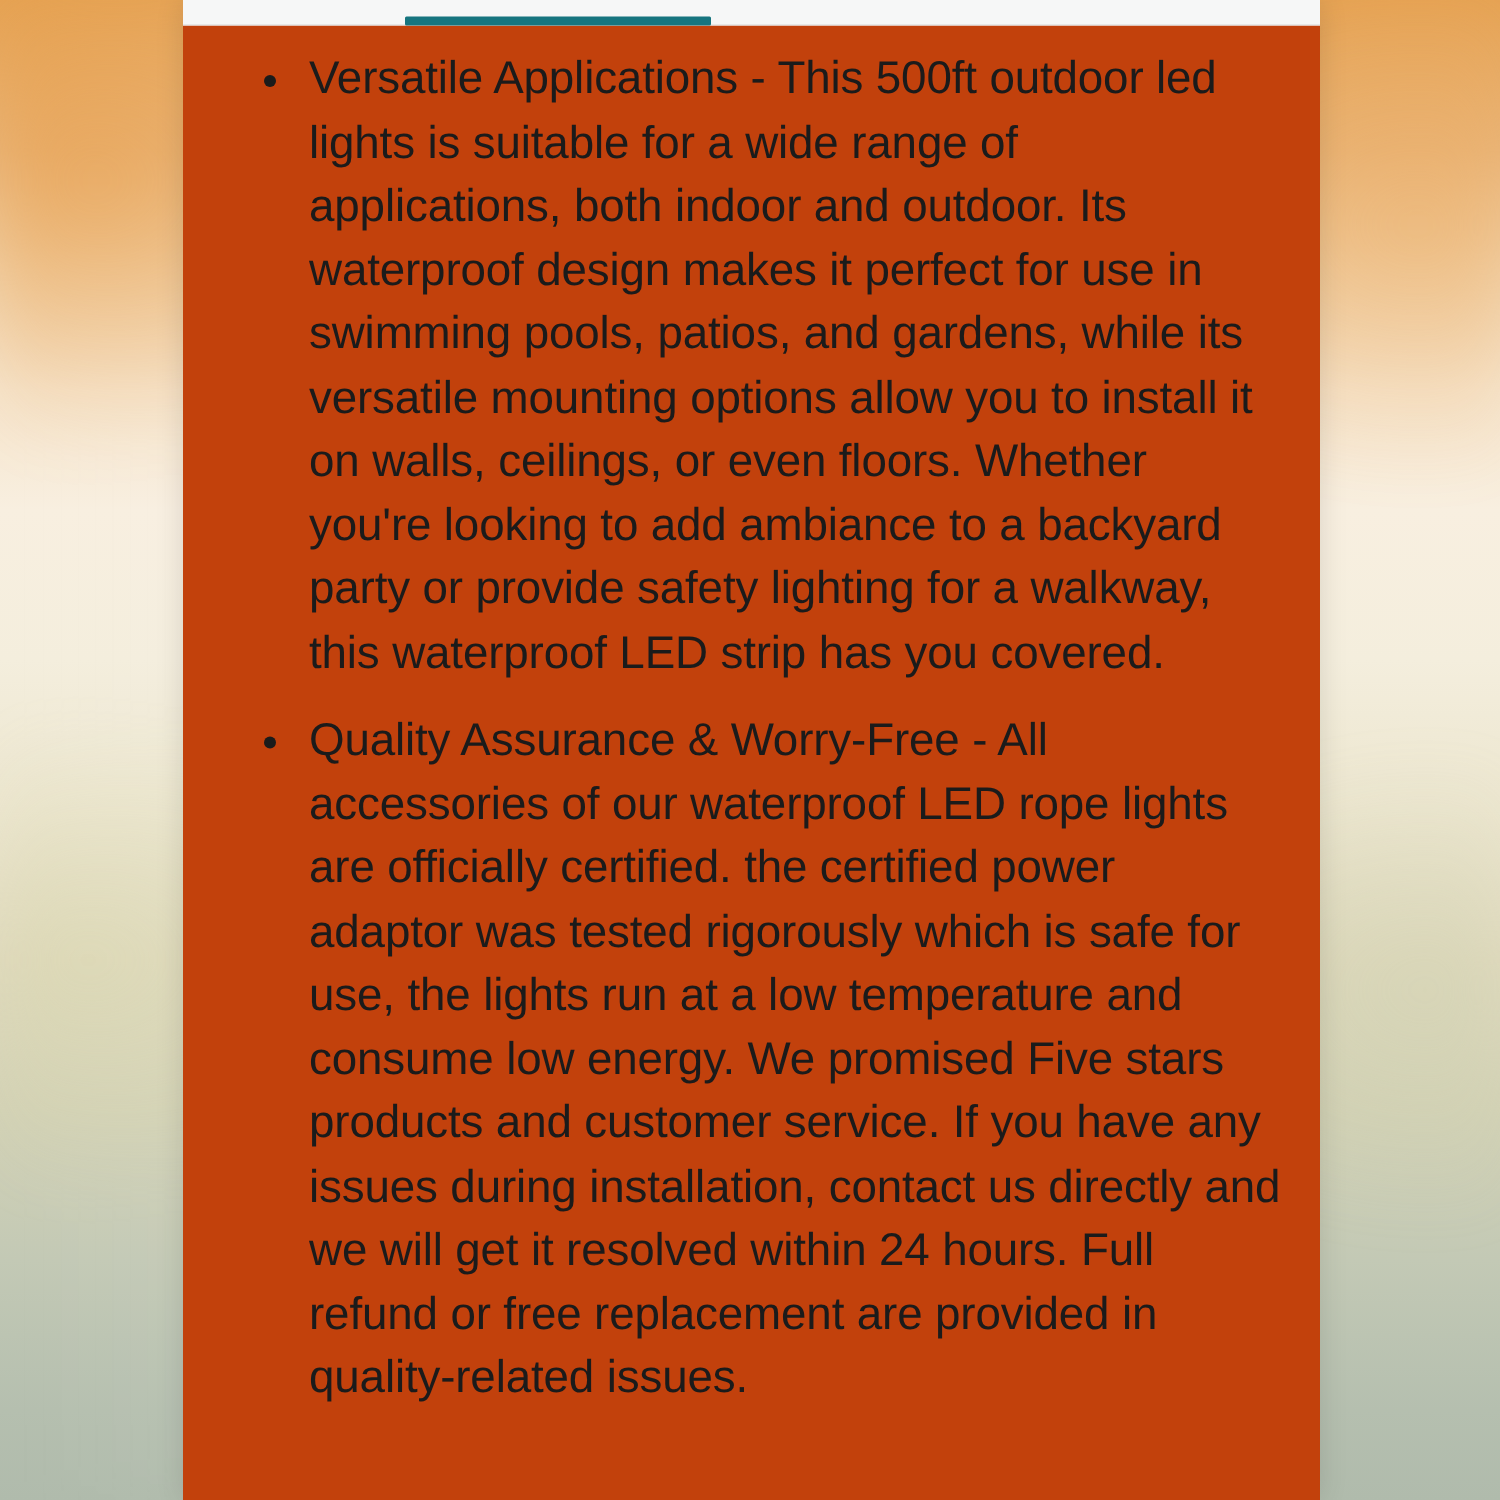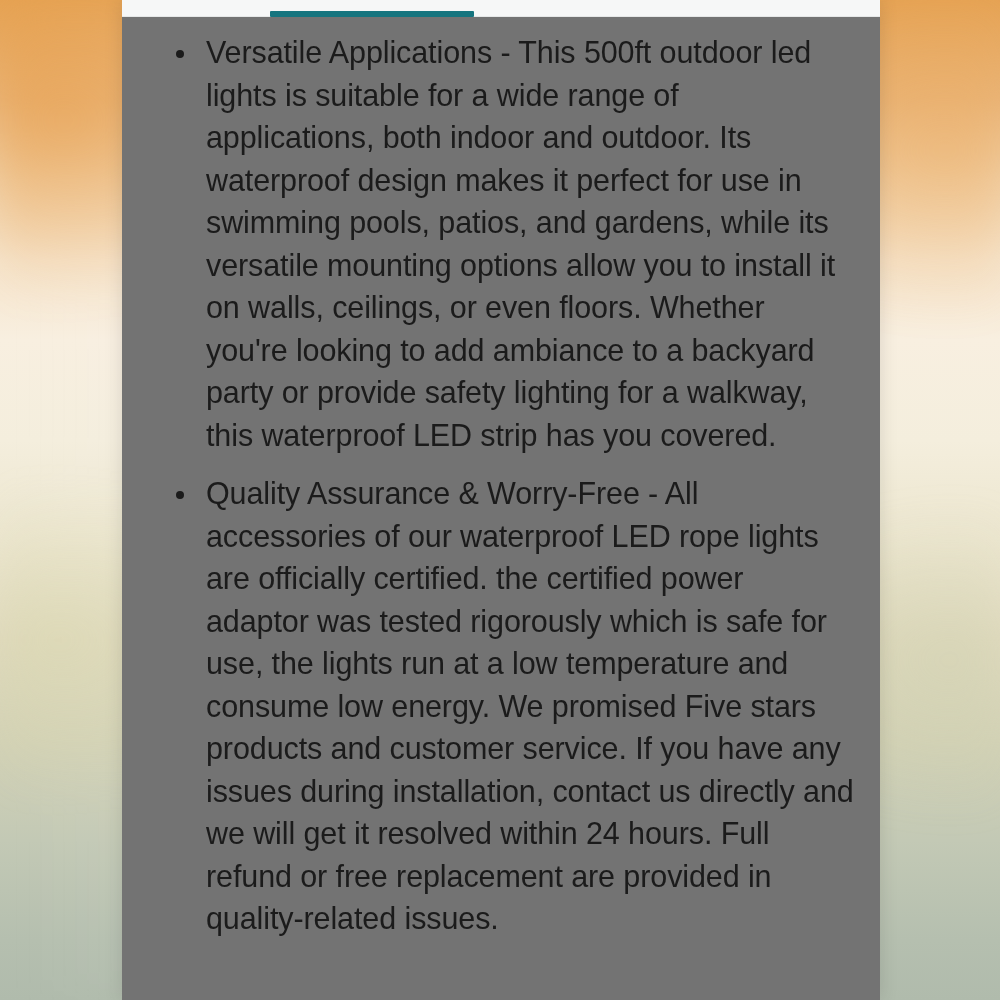--- a/index.html
+++ b/index.html
@@ -84,21 +84,21 @@
     filter: blur(18px);
   }
 
   
   .card {
     position: absolute;
     left: 122px;
     top: 0;
     width: 758px;
     height: 1000px;
-    background: #737373;
+    background: #c2410c;
     box-shadow: 0 0 18px rgba(0,0,0,0.12);
   }
 
   
   .tabbar {
     position: relative;
     height: 16px;
     background: #f6f7f7;
     border-bottom: 1px solid #e6e8e8;
   }

